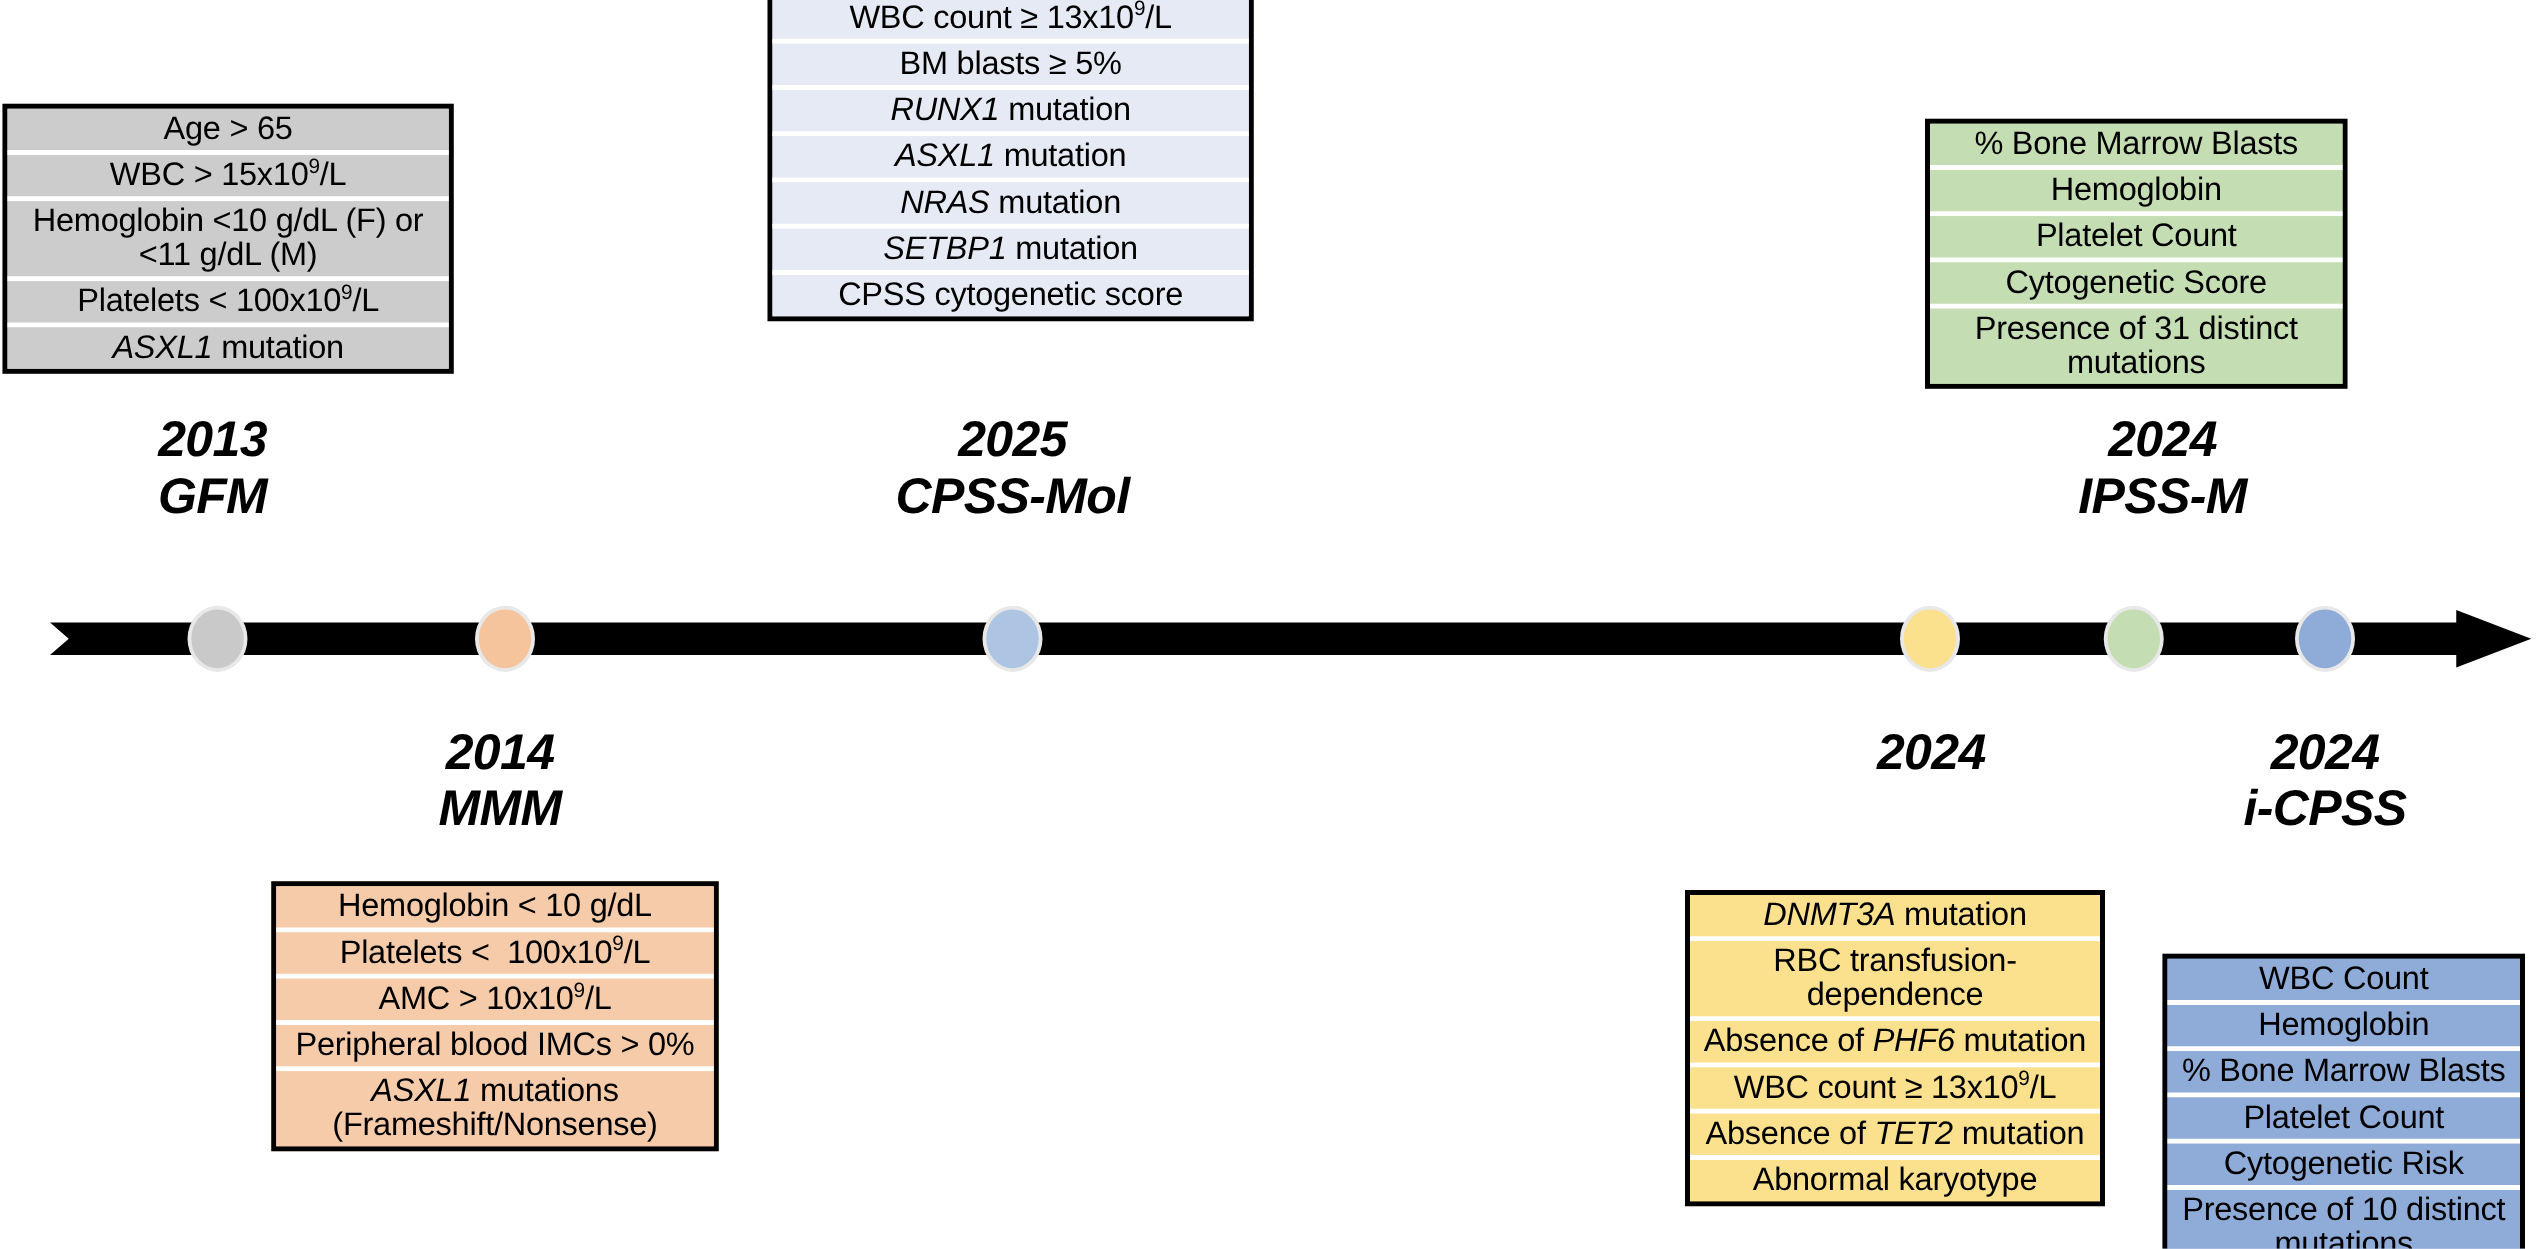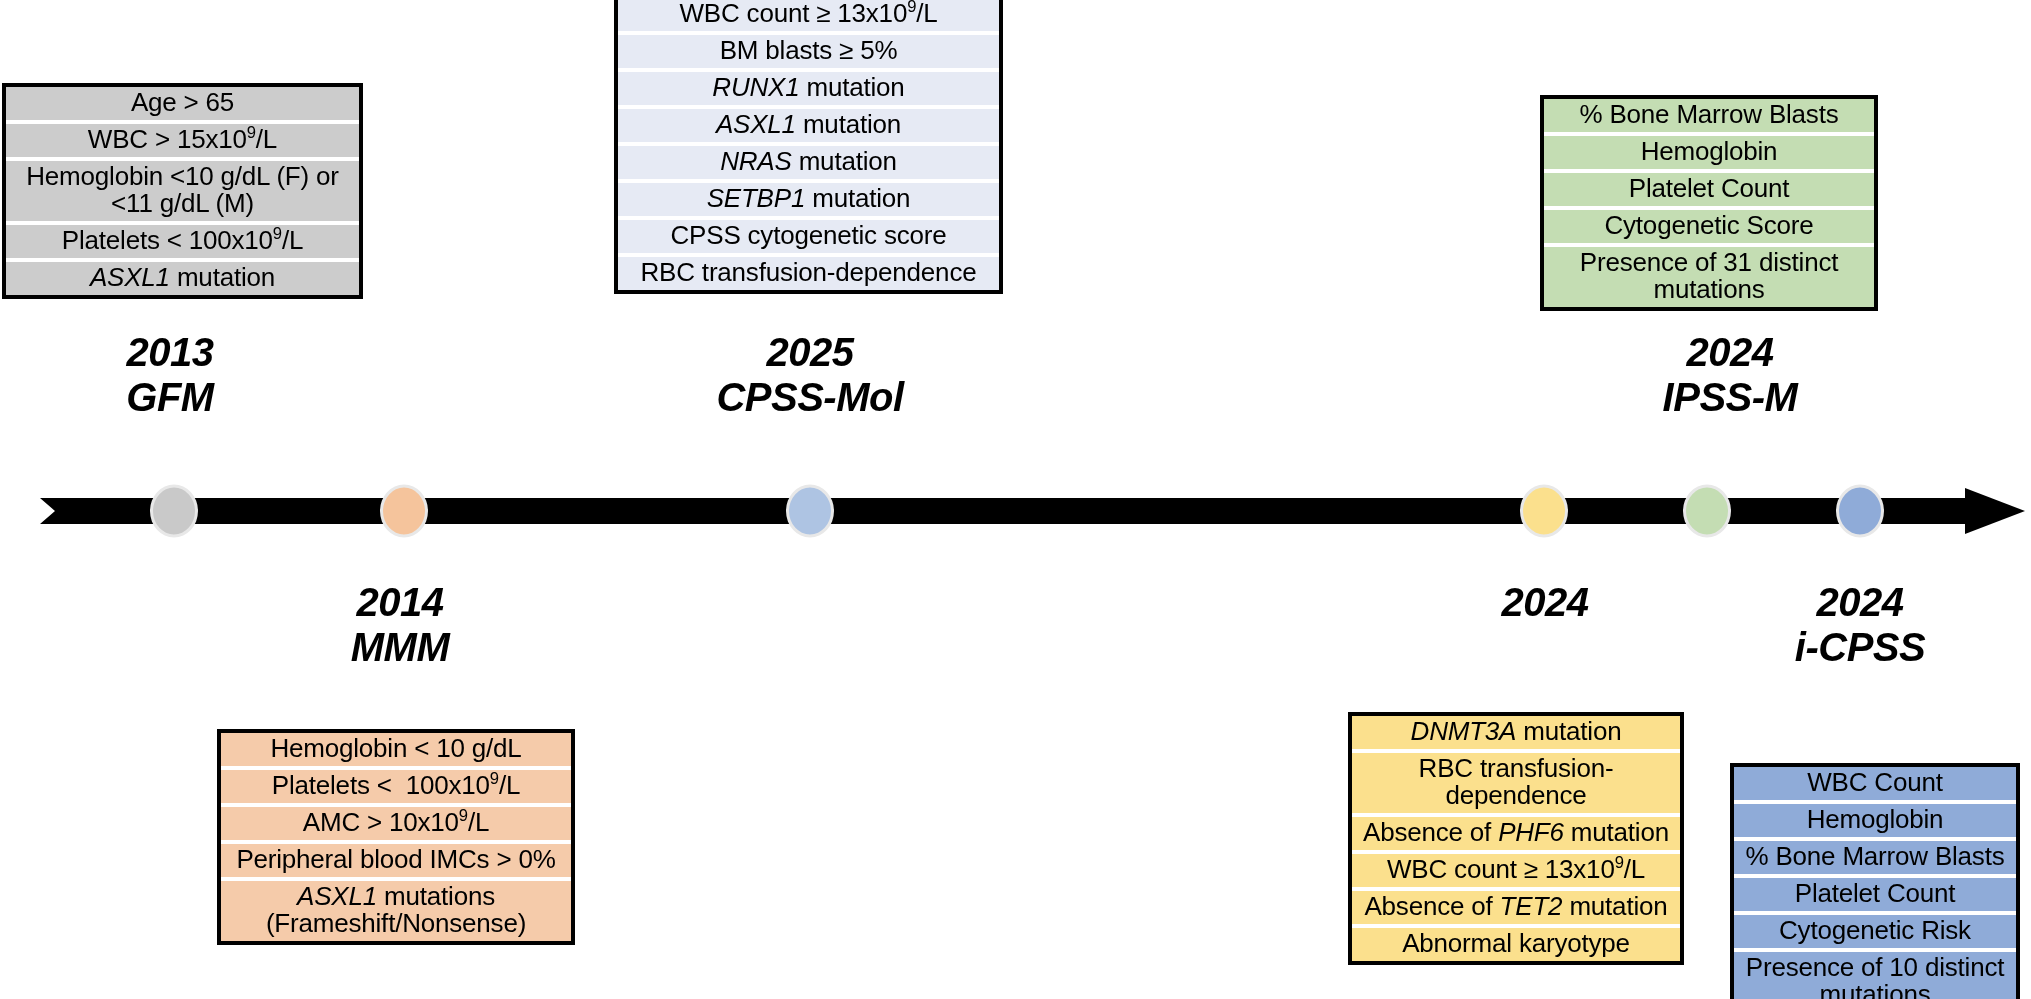--- a/index.html
+++ b/index.html
@@ -108,21 +108,20 @@
   </div>
 
   <div class="crit-box box-blue" style="left:614px; top:-6px; width:389px;">
     <div class="crit-row">WBC count ≥ 13x10<sup>9</sup>/L</div>
     <div class="crit-row">BM blasts ≥ 5%</div>
     <div class="crit-row"><i>RUNX1</i> mutation</div>
     <div class="crit-row"><i>ASXL1</i> mutation</div>
     <div class="crit-row"><i>NRAS</i> mutation</div>
     <div class="crit-row"><i>SETBP1</i> mutation</div>
     <div class="crit-row">CPSS cytogenetic score</div>
-    <div class="crit-row">RBC transfusion-dependence</div>
   </div>
 
   <div class="crit-box box-green" style="left:1540px; top:95px; width:338px;">
     <div class="crit-row">% Bone Marrow Blasts</div>
     <div class="crit-row">Hemoglobin</div>
     <div class="crit-row">Platelet Count</div>
     <div class="crit-row">Cytogenetic Score</div>
     <div class="crit-row wrap">Presence of 31 distinct<br>mutations</div>
   </div>
 
@@ -163,21 +162,21 @@
 
   <div class="era-label" style="left:1425px; top:580px; width:240px;">
     <span class="year">2024</span>
   </div>
 
   <div class="era-label" style="left:1740px; top:580px; width:240px;">
     <span class="year">2024</span>
     <span class="name">i-CPSS</span>
   </div>
 
-  <div class="crit-box box-orange" style="left:217px; top:705px; width:358px;margin-top:24px;">
+  <div class="crit-box box-orange" style="left:217px; top:705px; width:358px;">
     <div class="crit-row">Hemoglobin &lt; 10 g/dL</div>
     <div class="crit-row">Platelets &lt;&nbsp; 100x10<sup>9</sup>/L</div>
     <div class="crit-row">AMC &gt; 10x10<sup>9</sup>/L</div>
     <div class="crit-row">Peripheral blood IMCs &gt; 0%</div>
     <div class="crit-row wrap"><i>ASXL1</i> mutations<br>(Frameshift/Nonsense)</div>
   </div>
 
   <div class="crit-box box-yellow" style="left:1348px; top:712px; width:336px;">
     <div class="crit-row"><i>DNMT3A</i> mutation</div>
     <div class="crit-row wrap">RBC transfusion-<br>dependence</div>

